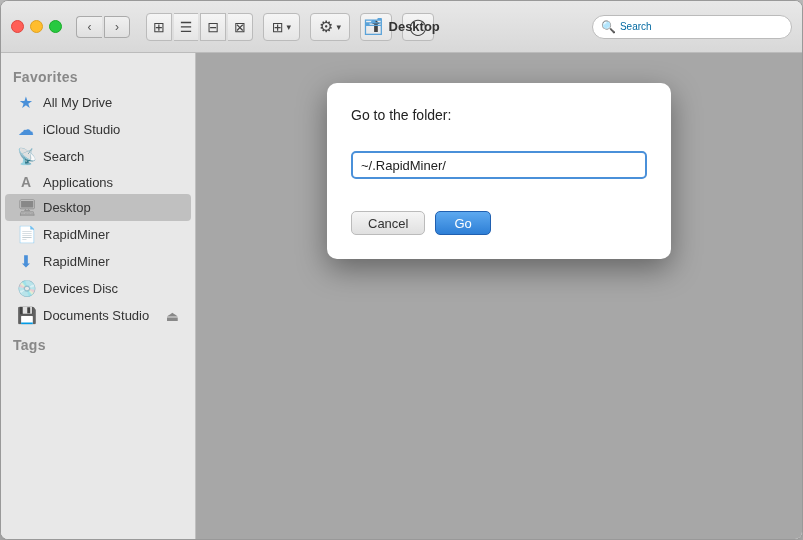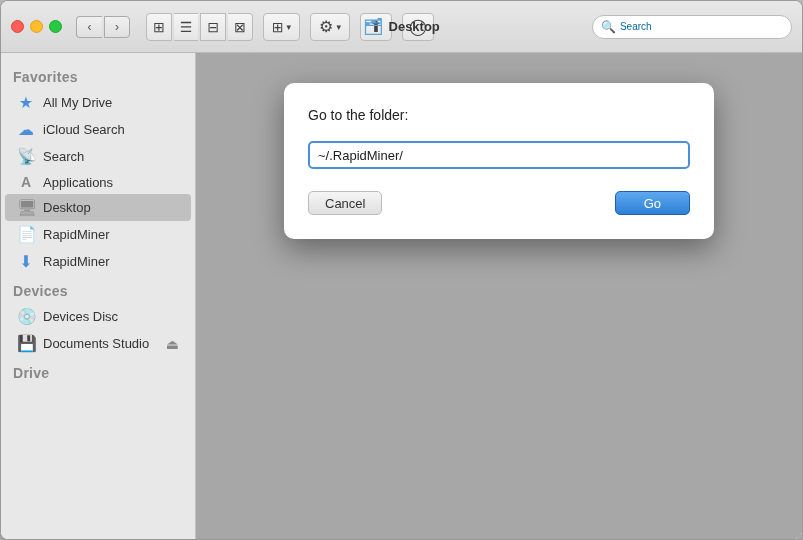--- a/index.html
+++ b/index.html
@@ -267,25 +267,25 @@
       align-items: flex-start;
       justify-content: center;
       padding-top: 30px;
       z-index: 10;
     }
 
     .modal {
       background: white;
       border-radius: 10px;
       box-shadow: 0 10px 30px rgba(0,0,0,0.4);
-      width: 430px;
+      width: 344px;
       padding: 24px;
       display: flex;
       flex-direction: column;
-      gap: 18px;
+      gap: 28px;
     }
 
     .modal-title {
       font-size: 14px;
       font-weight: 400;
       color: #222;
     }
 
     .modal-input {
       width: 100%;
@@ -294,39 +294,39 @@
       border-radius: 5px;
       padding: 0 8px;
       font-size: 13px;
       color: #222;
       background: white;
       outline: none;
     }
 
     .modal-buttons {
       display: flex;
-      justify-content: space-between;
+      justify-content: flex-start;
       gap: 10px;
       margin-top: 4px;
     }
 
     .btn-cancel {
       height: 24px;
       padding: 0 16px;
       background: linear-gradient(to bottom, #f5f5f5, #e0e0e0);
       border: 1px solid #bbb;
       border-radius: 5px;
       font-size: 13px;
       cursor: pointer;
       color: #333;
     }
 
     .btn-go {
       height: 24px;
-      padding: 0 28px;
+      padding: 0 18px;
       background: linear-gradient(to bottom, #5da9f0, #2e7fd6);
       border: 1px solid #2060b0;
       border-radius: 5px;
       font-size: 13px;
       cursor: pointer;
       color: white;
       font-weight: 500;
     }
   </style>
 </head>
@@ -387,21 +387,21 @@
     <div class="sidebar">
 
       <div class="sidebar-section-header">Favorites</div>
 
       <div class="sidebar-item">
         <span class="icon blue">★</span>
         <span>All My Drive</span>
       </div>
       <div class="sidebar-item">
         <span class="icon blue">☁</span>
-        <span>iCloud Search</span>
+        <span>iCloud Studio</span>
       </div>
       <div class="sidebar-item">
         <span class="icon blue">📡</span>
         <span>Search</span>
       </div>
       <div class="sidebar-item">
         <span class="icon gray" style="font-size:14px;font-weight:600;">A</span>
         <span>Applications</span>
       </div>
       <div class="sidebar-item active">
@@ -410,34 +410,33 @@
       </div>
       <div class="sidebar-item">
         <span class="icon gray">📄</span>
         <span>RapidMiner</span>
       </div>
       <div class="sidebar-item">
         <span class="icon blue">⬇</span>
         <span>RapidMiner</span>
       </div>
 
-      <div class="sidebar-section-header">Devices</div>
 
       <div class="sidebar-item">
         <span class="icon gray">💿</span>
         <span>Devices Disc</span>
       </div>
       <div class="sidebar-item">
         <span class="icon gray">💾</span>
         <span>Documents Studio</span>
         <span style="margin-left:auto;color:#888;font-size:14px;">⏏</span>
       </div>
 
 
-      <div class="sidebar-section-header">Drive</div>
+      <div class="sidebar-section-header">Tags</div>
     </div>
 
     <div class="main-area">
 
       <div class="modal-overlay">
         <div class="modal">
           <div class="modal-title">Go to the folder:</div>
           <input class="modal-input" type="text" value="~/.RapidMiner/" style="">
           <div class="modal-buttons">
             <button class="btn-cancel">Cancel</button>

